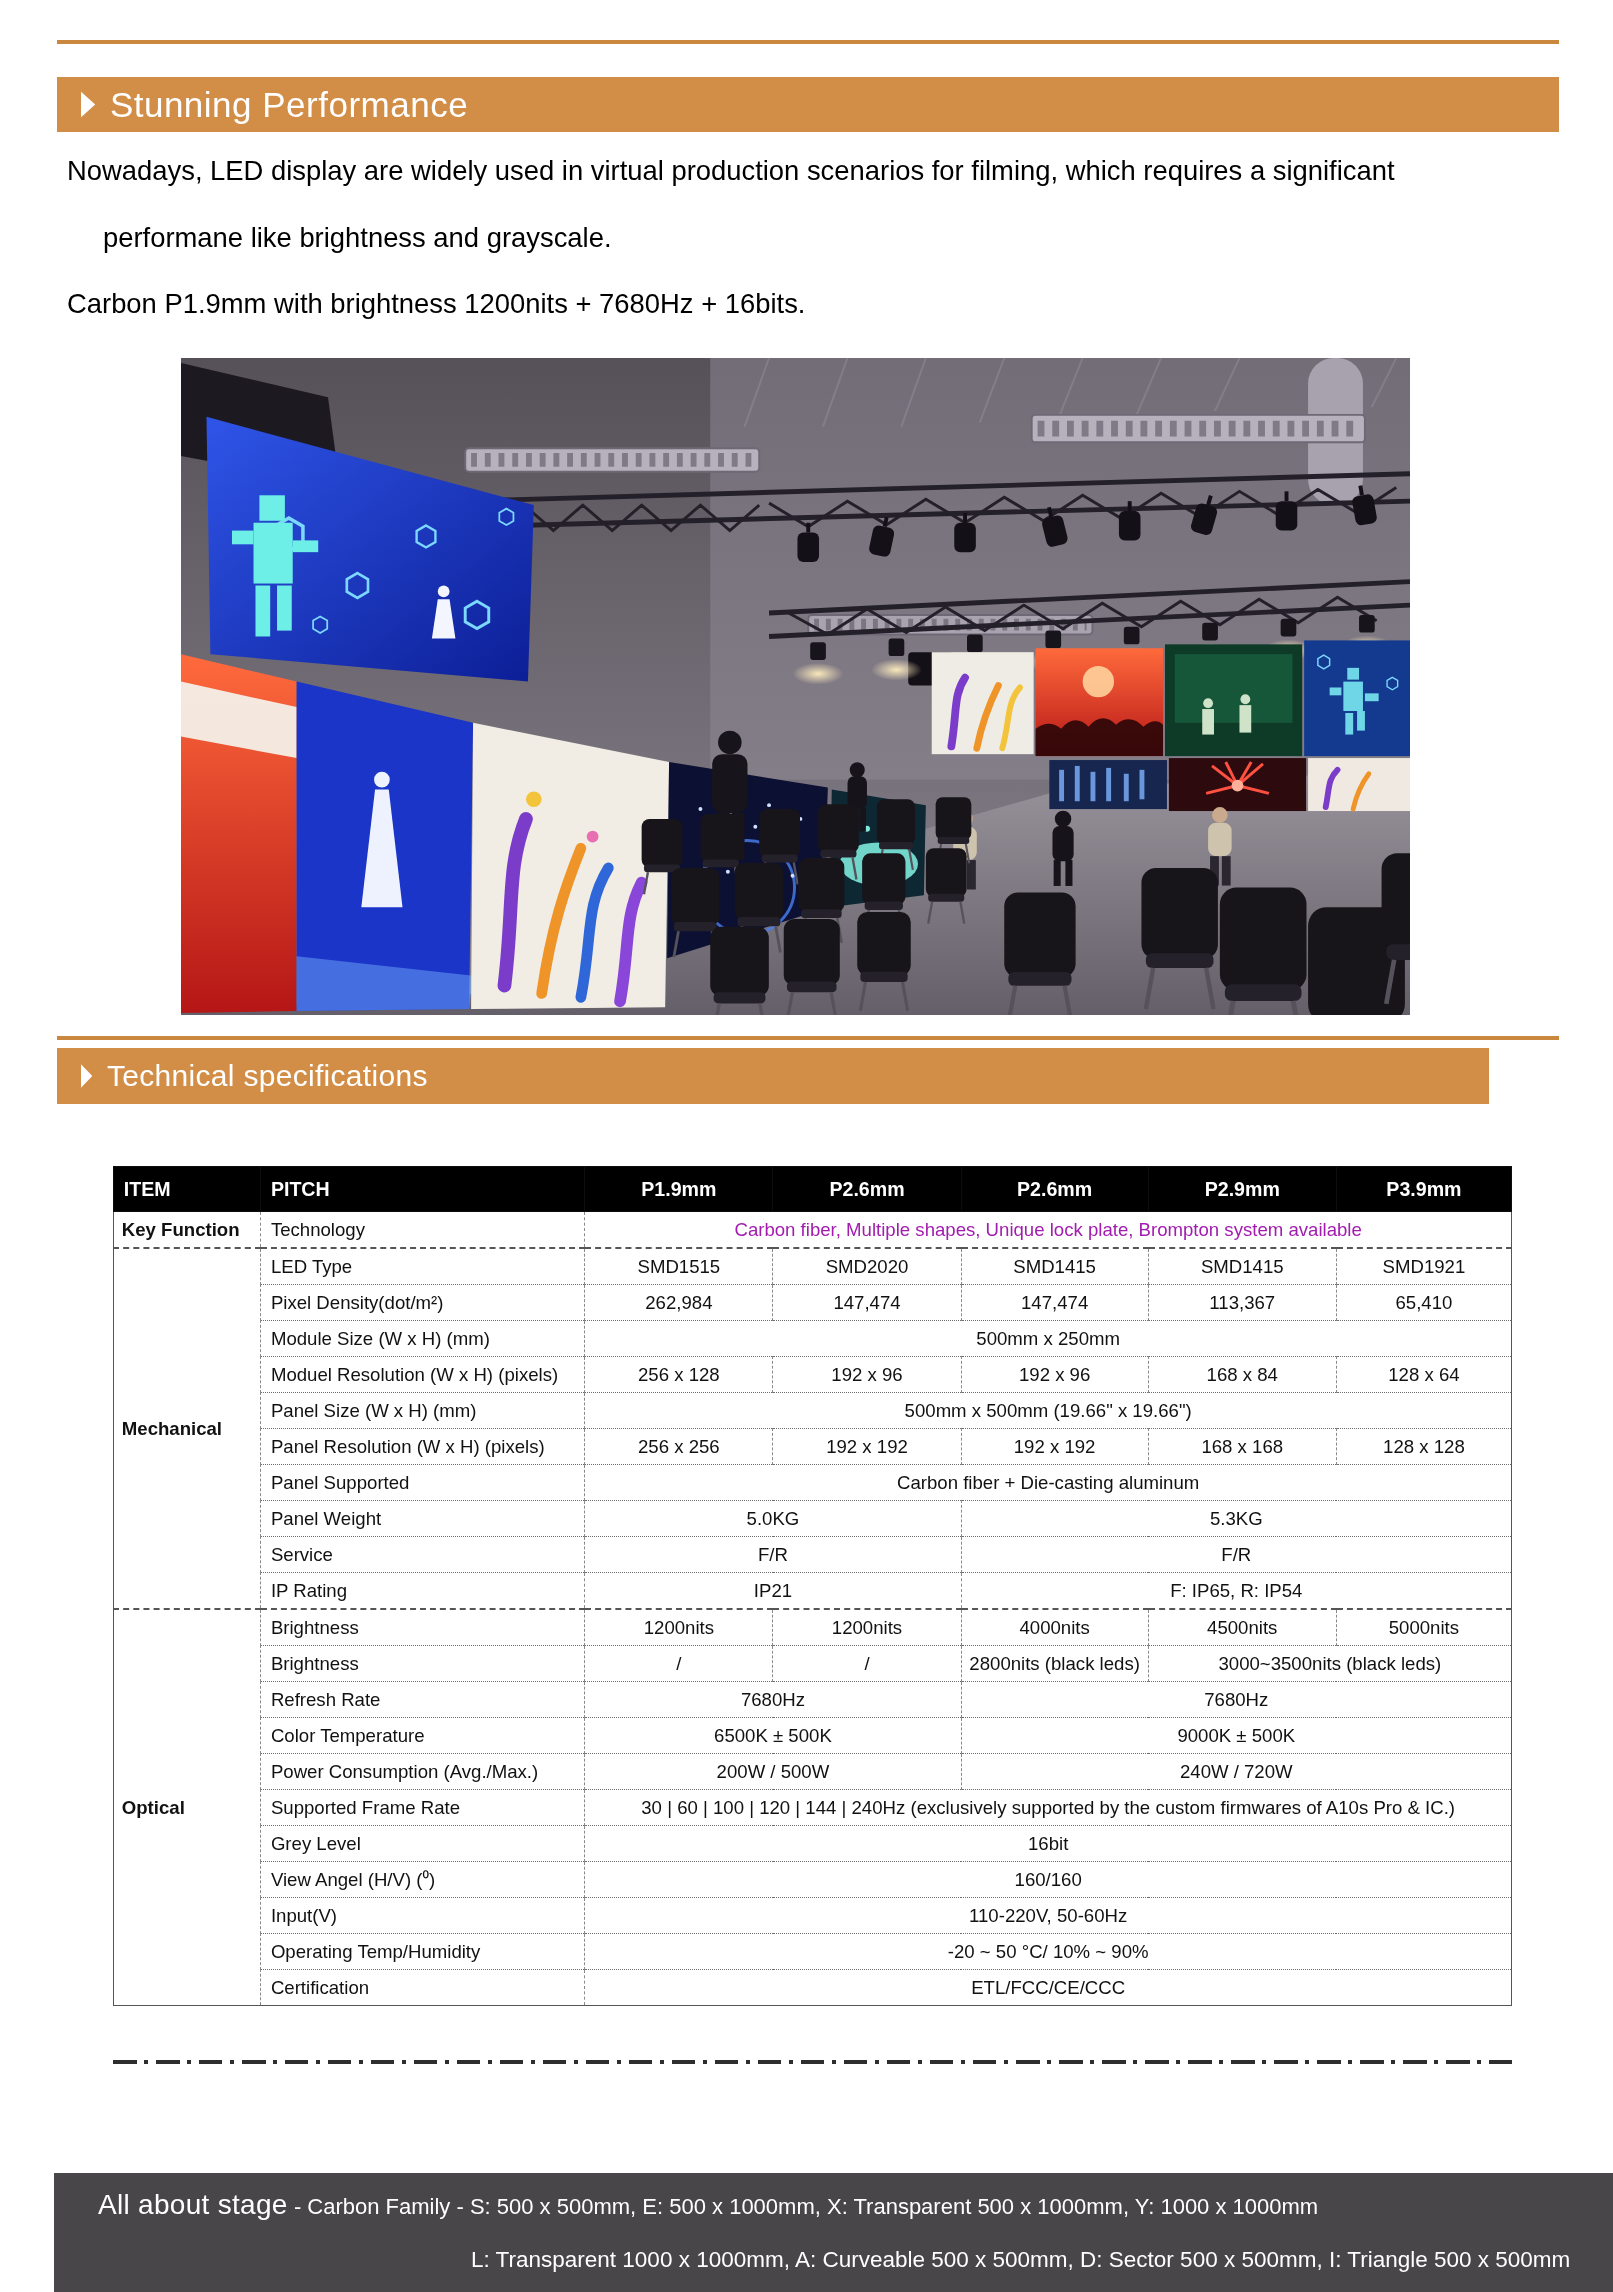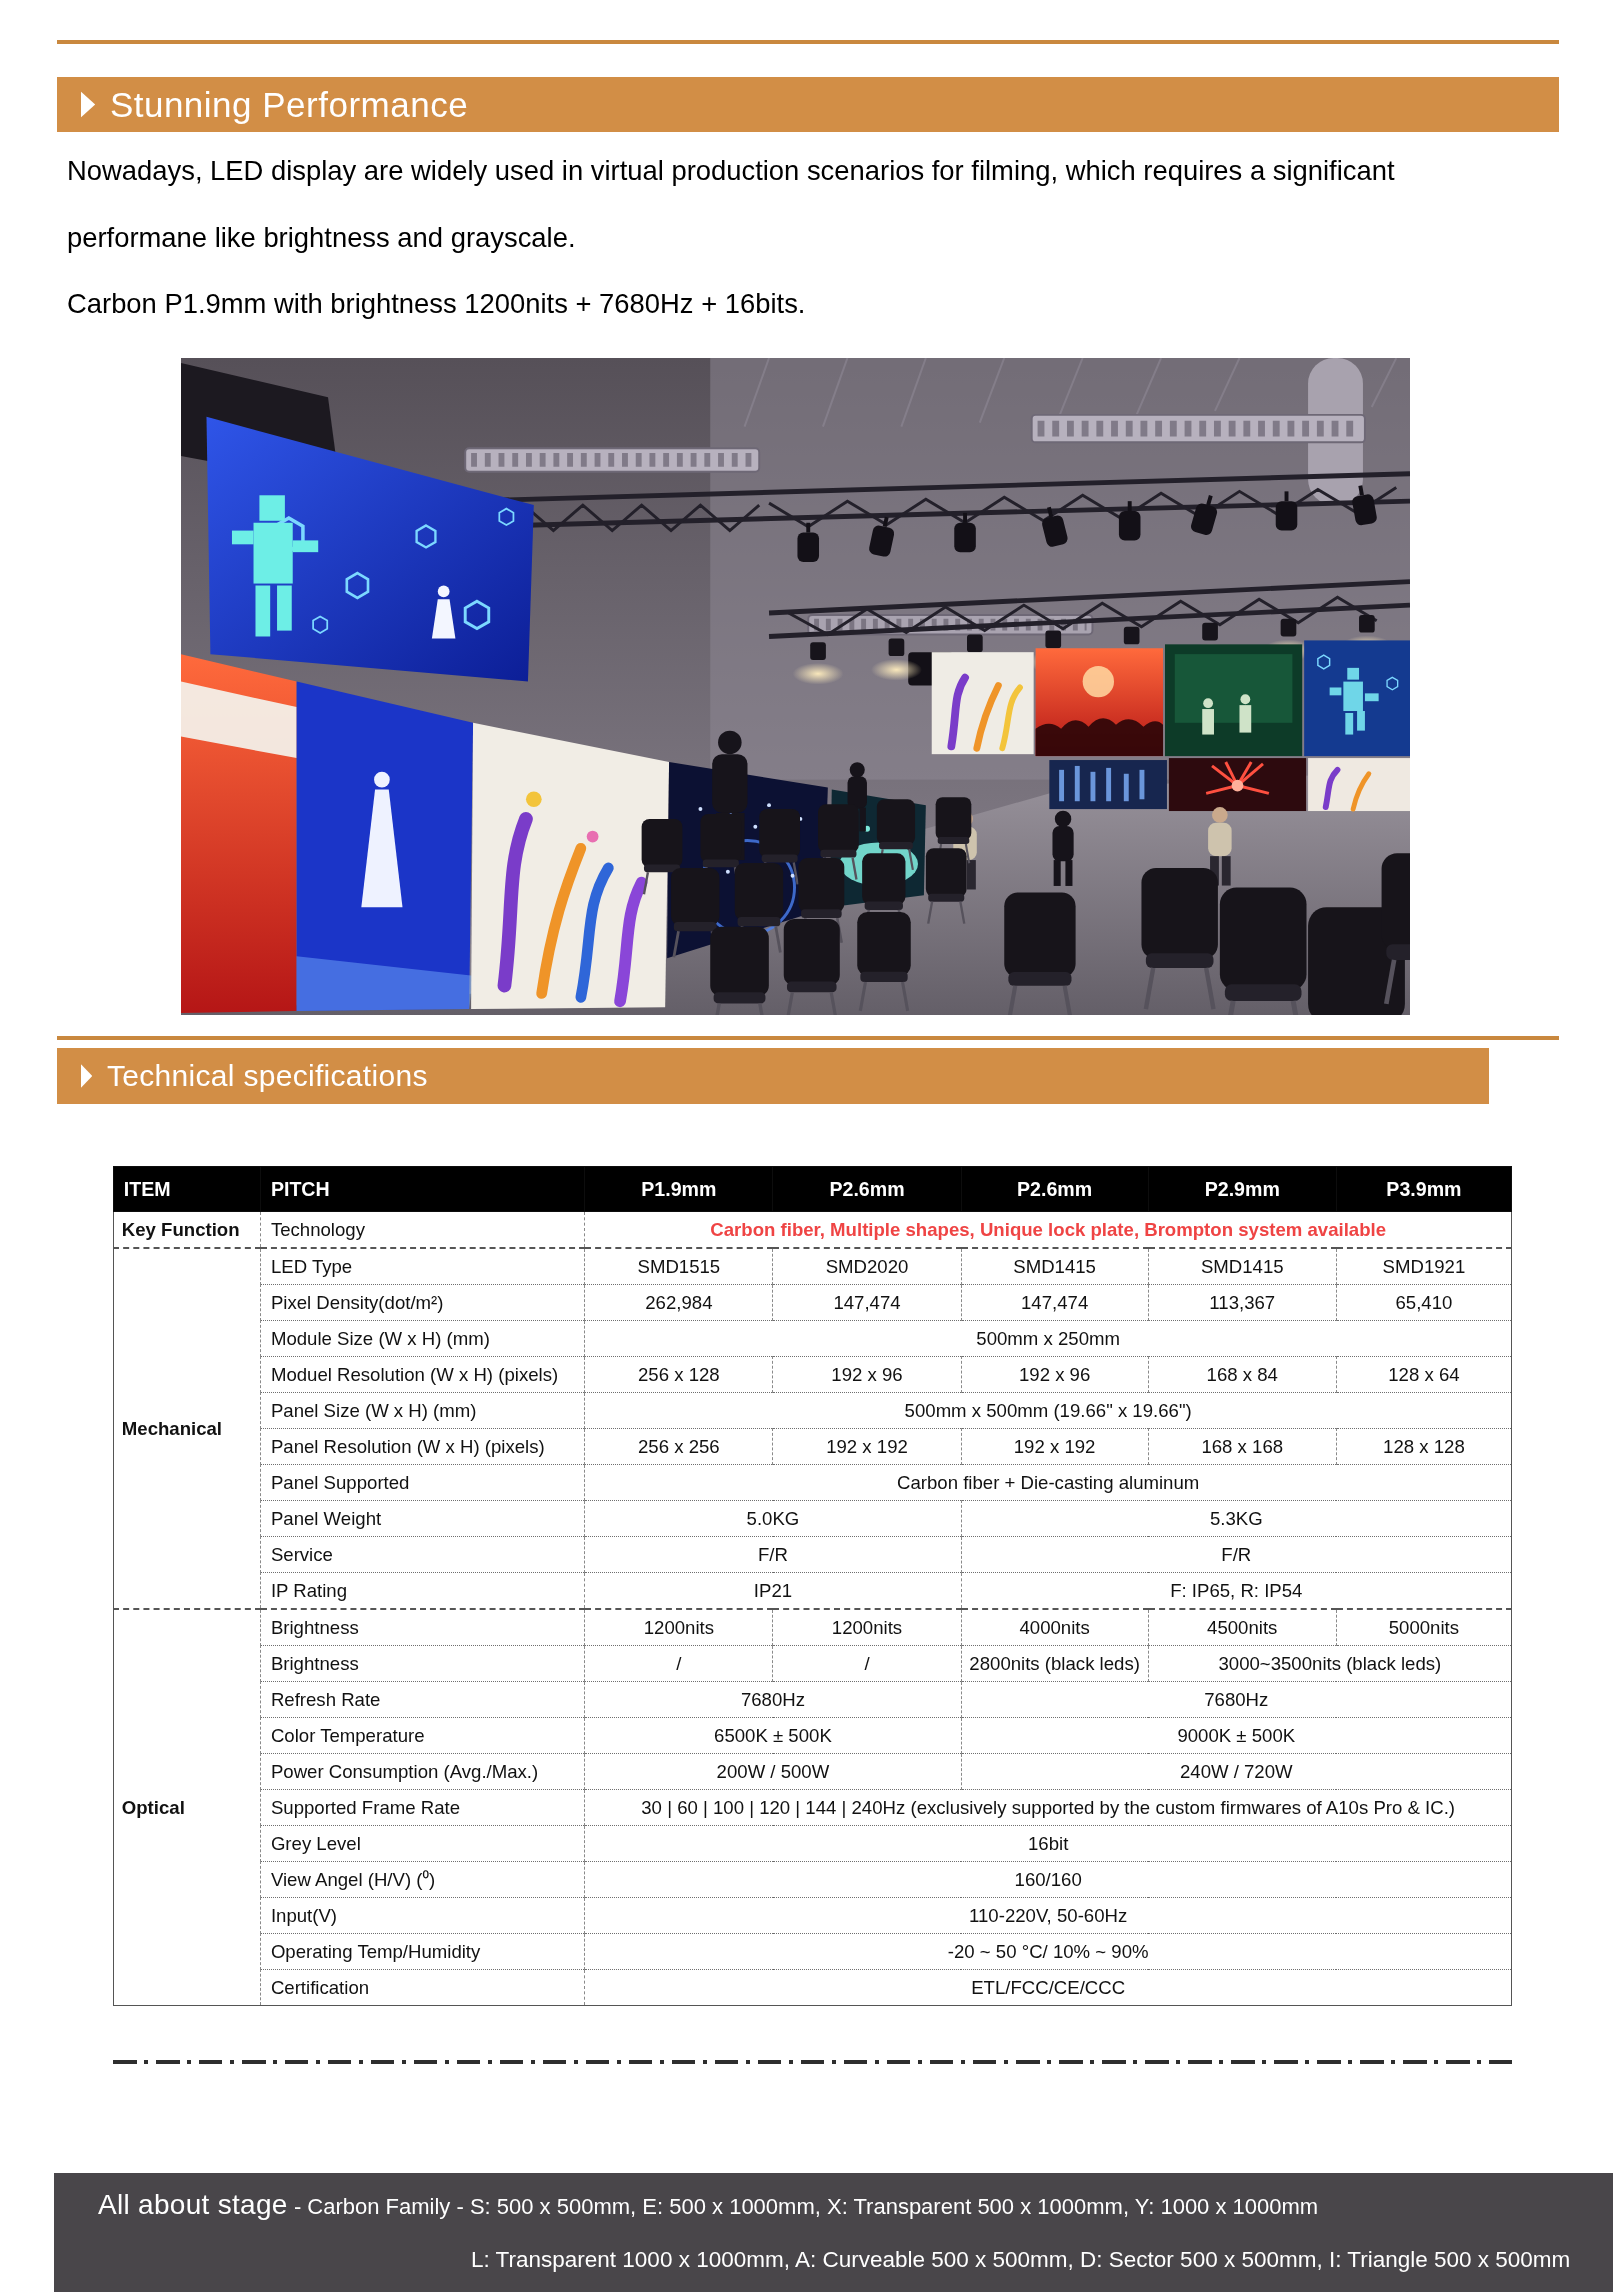--- a/index.html
+++ b/index.html
@@ -21,21 +21,21 @@
   table.spec{position:absolute;left:113px;top:1166px;width:1399px;border-collapse:collapse;
              table-layout:fixed;font-size:18.6px;color:#111;}
   table.spec th{background:#000000;color:#ffffff;height:44px;font-weight:bold;font-size:19.6px;
                 text-align:center;padding:0 3.9px;border:1px solid #0d0d0d;}
   table.spec th.hl{text-align:left;padding-left:9.8px;}
   table.spec td{border-left:1px dashed #8a8a8a;border-right:1px dashed #8a8a8a;
                 border-top:1px dotted #6f6f6f;border-bottom:1px dotted #6f6f6f;
                 height:35px;text-align:center;padding:0 5.9px;background:#fff;line-height:1.05;}
   table.spec td.lbl{text-align:left;padding-left:9.8px;}
   table.spec td.grp{font-weight:bold;text-align:left;padding-left:7.8px;vertical-align:middle;}
-  table.spec td.orange{color:#ef4444;font-weight:bold;}
+  table.spec td.orange{color:#a21caf;font-weight:normal;}
   table.spec tr.sec td{border-top:2px dashed #555;}
   table.spec{border:1px solid #555;}
 
   .remarks{position:absolute;left:116px;top:2021px;font-size:18.6px;color:#000;}
   .dashdot{position:absolute;left:113px;top:2060px;width:1399px;height:3.9px;
            background:repeating-linear-gradient(90deg,#2e2e2e 0 23.5px,transparent 23.5px 31px,#2e2e2e 31px 35px,transparent 35px 43px);}
 
   .footer{position:absolute;left:54px;top:2173px;width:1559px;height:120px;background:#49464a;color:#ffffff;}
   .footer .l1{position:absolute;left:44px;top:15.7px;font-size:22px;white-space:nowrap;}
   .footer .brand{font-size:28px;letter-spacing:0.3px;}
@@ -47,21 +47,21 @@
 <div class="page">
 
   <div class="accent-line top1"></div>
 
   <div class="banner banner1">
     <span class="tri"></span>
     <span>Stunning Performance</span>
   </div>
 
   <div class="intro-line" style="top:155px;">Nowadays, LED display are widely used in virtual production scenarios for filming, which requires a significant</div>
-  <div class="intro-line" style="top:222px;">performane like brightness and grayscale.</div>
+  <div class="intro-line" style="top:222px;margin-left:36px;">performane like brightness and grayscale.</div>
   <div class="intro-line" style="top:288px;">Carbon P1.9mm with brightness 1200nits + 7680Hz + 16bits.</div>
 
   <div class="photo">
     <svg viewBox="0 0 1254 670" width="1229" height="657" preserveAspectRatio="none">
       <defs>
         <linearGradient id="gCeil" x1="0" y1="0" x2="0" y2="1">
             <stop offset="0" stop-color="#565058"></stop>
             <stop offset="1" stop-color="#8b8590"></stop>
           </linearGradient>
         <linearGradient id="gFloor" x1="0" y1="0" x2="0" y2="1">

